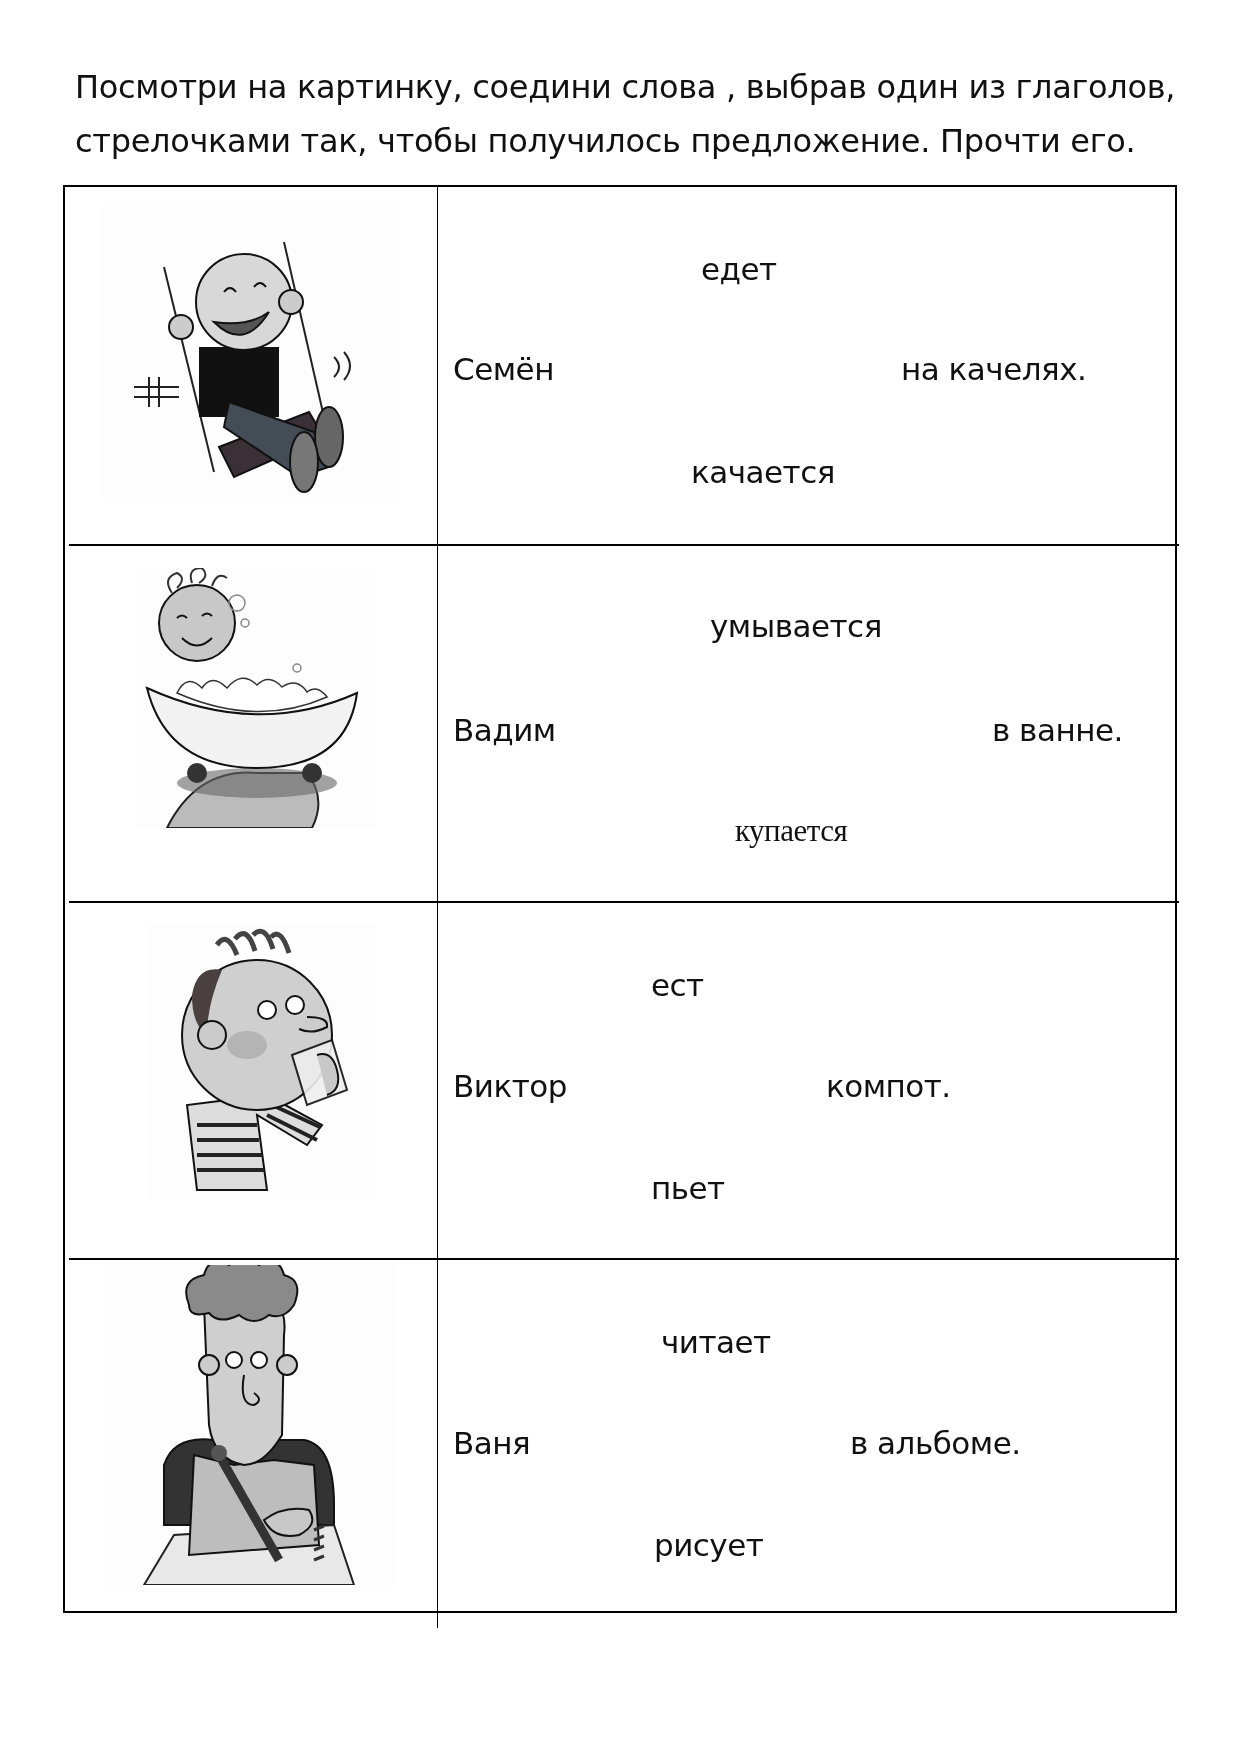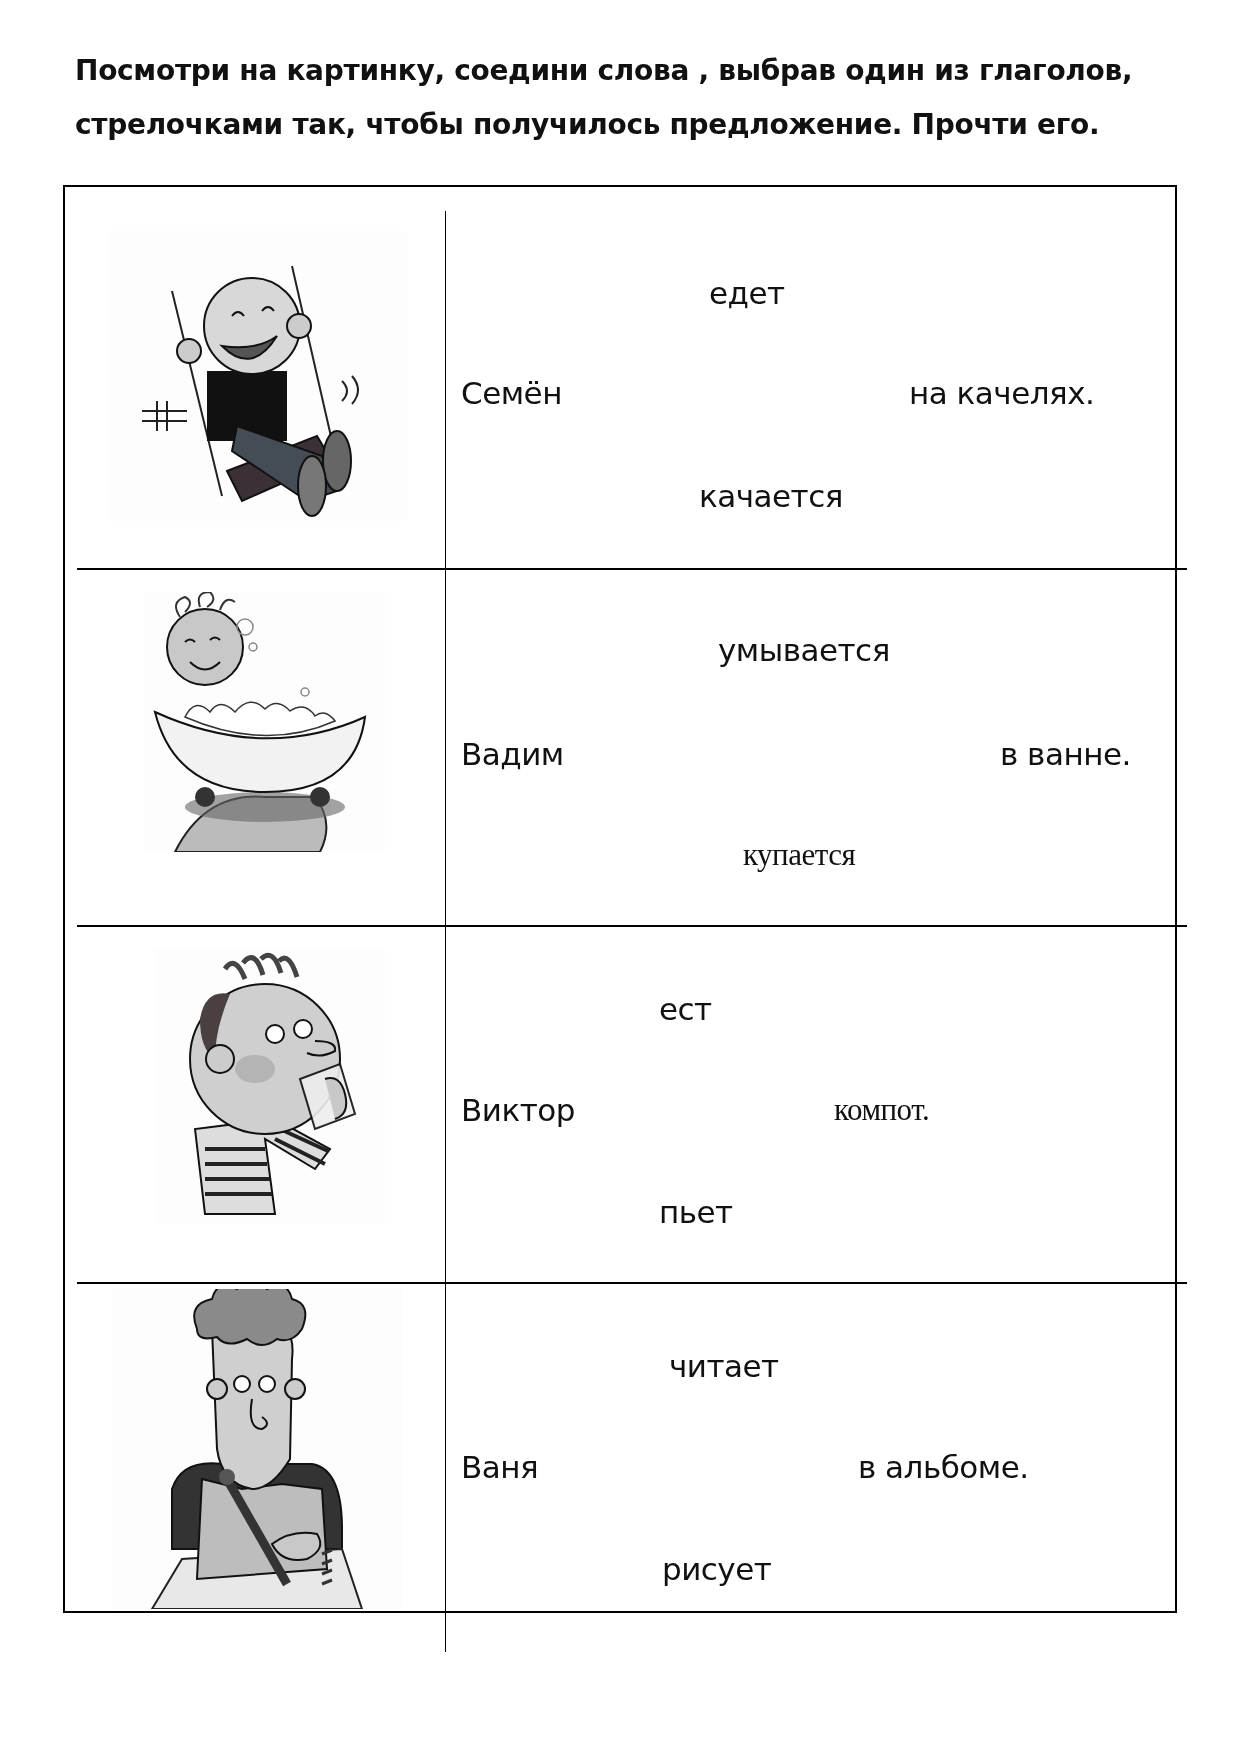--- a/index.html
+++ b/index.html
@@ -1,31 +1,31 @@
 <!DOCTYPE html>
 <html><head>
 <meta charset="utf-8">
 <style>
   html, body { margin: 0; padding: 0; background: #ffffff; }
   body {
     width: 1240px; height: 1754px; position: relative; overflow: hidden;
     font-family: "DejaVu Sans", "Liberation Sans", sans-serif; color: #111;
   }
   .instructions {
-    position: absolute; left: 75px; top: 44px; width: 1120px;
-    font-size: 28px; line-height: 54px; letter-spacing: -0.3px; font-weight: bold;
+    position: absolute; left: 75px; top: 60px; width: 1120px;
+    font-size: 32px; line-height: 54px; letter-spacing: -0.3px;
   }
   .instructions div { white-space: nowrap; }
   .worksheet-table {
     position: absolute; left: 63px; top: 185px; width: 1114px; height: 1428px;
     border: 2px solid #000; box-sizing: border-box;
   }
   .row {
-    position: absolute; left: 12px; width: 100%; height: 370px;
-    border-top: 2px solid #000; box-sizing: border-box; margin-top: 24px;
+    position: absolute; left: 4px; width: 100%; height: 370px;
+    border-top: 2px solid #000; box-sizing: border-box;
   }
   .row.first { border-top: none; }
   .pic-cell {
     position: absolute; left: 0; top: 0; width: 369px; height: 100%;
     border-right: 1px solid #000; box-sizing: border-box;
   }
   .pic-cell svg { position: absolute; }
   .text-cell { position: absolute; left: 370px; top: 0; right: 0; height: 100%; }
   .word {
     position: absolute; font-size: 31px; white-space: nowrap;
@@ -112,21 +112,21 @@
         <path d="M160 92 q22 0 20 10 q-15 8 -28 2" fill="#ccc" stroke="#111" stroke-width="2"></path>
         <circle cx="65" cy="110" r="14" fill="#ccc" stroke="#111" stroke-width="2"></circle>
         <ellipse cx="100" cy="120" rx="20" ry="14" fill="#999" opacity="0.5"></ellipse>
         <path d="M145 130 L185 115 L200 165 L160 180 Z" fill="#eee" stroke="#111" stroke-width="2" opacity="0.9"></path>
         <path d="M170 130 q15 -5 20 15 q5 20 -10 25" fill="#c8c8c8" stroke="#111" stroke-width="2"></path>
       </svg>
     </div>
     <div class="text-cell">
       <span class="word" style="left:212px;top:82px;">ест</span>
       <span class="word" style="left:14px;top:183px;">Виктор</span>
-      <span class="word" style="left:387px;top:183px;font-family:Liberation Serif, serif;">компот.</span>
+      <span class="word" style="left:387px;top:183px;">компот.</span>
       <span class="word" style="left:212px;top:285px;">пьет</span>
     </div>
   </div>
 
   <div class="row" style="top:1071px;">
     <div class="pic-cell">
       <svg width="290" height="320" viewBox="0 0 290 320" style="left:35px;top:5px;">
         <rect x="0" y="0" width="290" height="320" fill="#fdfdfd"></rect>
         <path d="M60 200 Q70 170 110 175 L200 175 Q230 180 230 240 L230 260 L60 260 Z" fill="#333" stroke="#111" stroke-width="2"></path>
         <path d="M40 320 L70 270 L230 260 L250 320 Z" fill="#e8e8e8" stroke="#222" stroke-width="2"></path>

